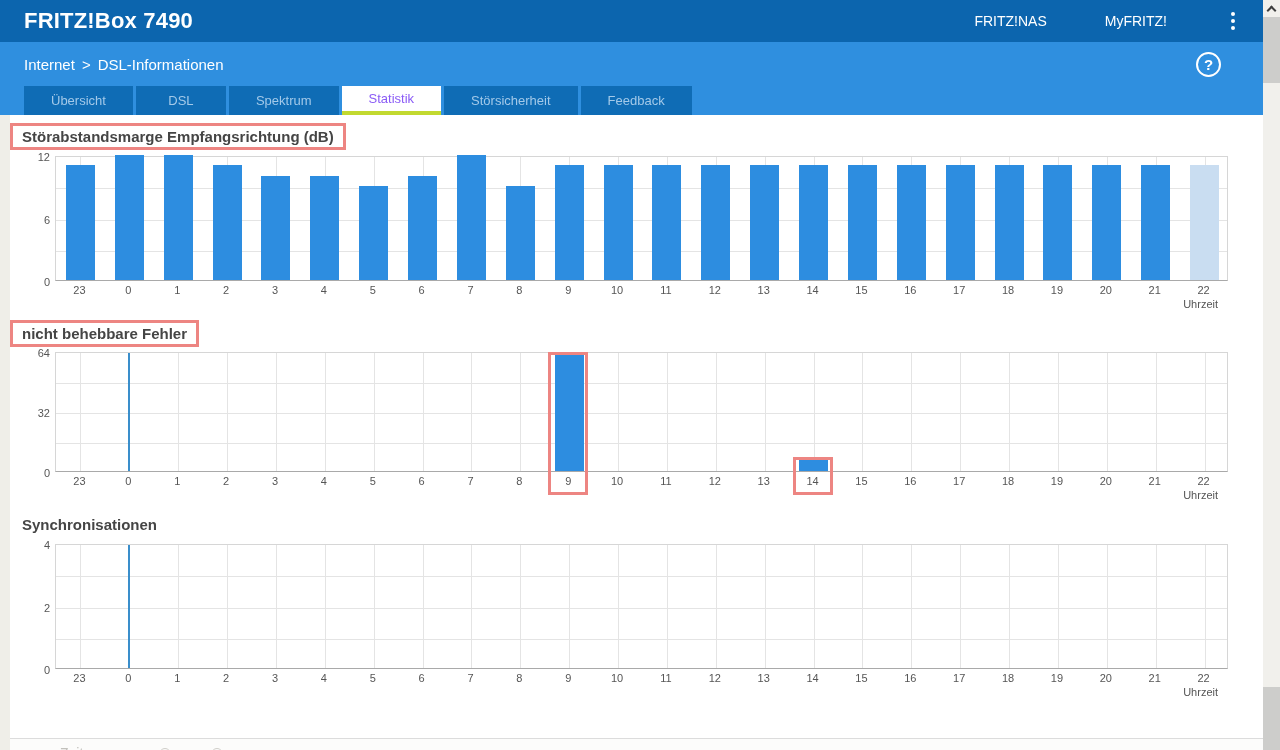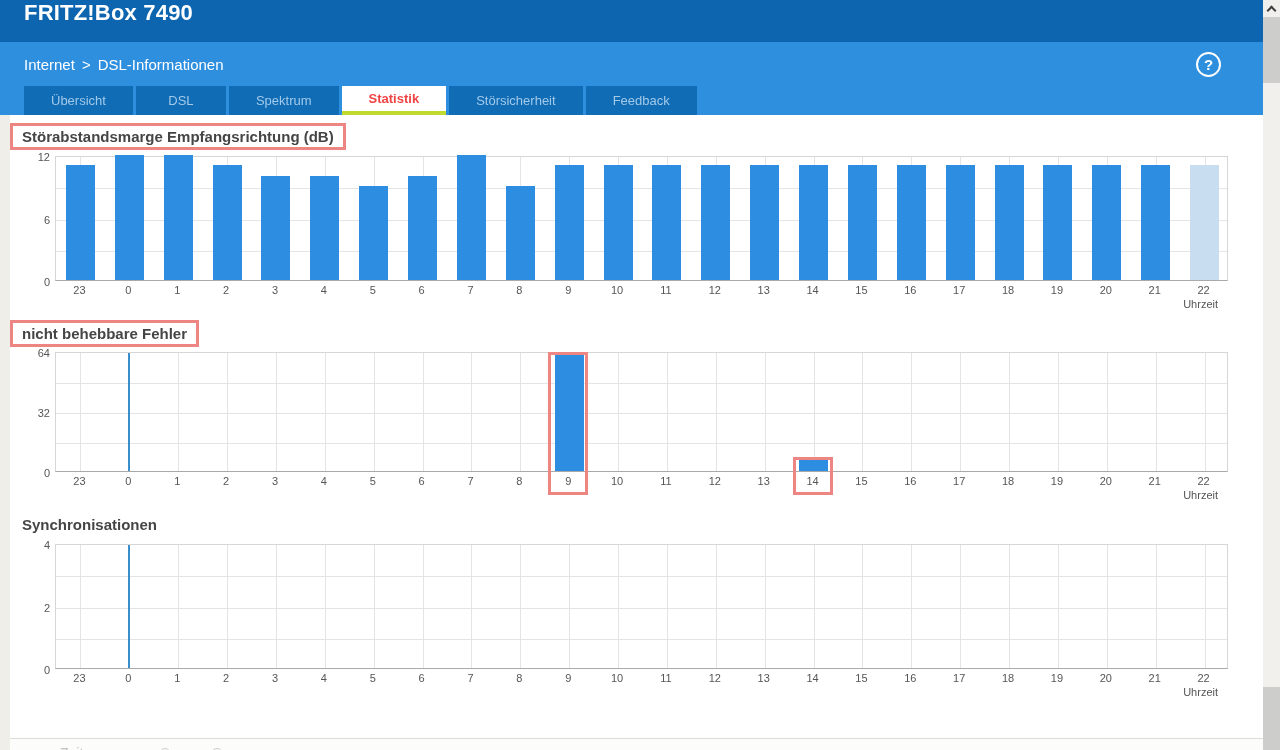--- a/index.html
+++ b/index.html
@@ -5,21 +5,21 @@
   * { box-sizing: border-box; margin: 0; padding: 0; }
   html,body { width:1280px; height:750px; overflow:hidden; }
   body {
     font-family: "Liberation Sans", sans-serif;
     background:#efeee8;
     position:relative;
   }
   
   .top-header {
     position:absolute; left:0; top:0; width:1263px; height:42px;
-    background:#0c65ae; display:flex; gap:44px;
+    background:#0c65ae; display:flex; align-items:center;gap:44px;
   }
   .app-title { color:#fff; font-size:22px; font-weight:bold; margin-left:24px; letter-spacing:.2px; }
   .top-nav { margin-left:auto; display:flex; align-items:center; gap:58px; margin-right:22px; }
   .top-link { color:#fff; font-size:14px; cursor:pointer; }
   .kebab { display:flex; flex-direction:column; gap:3px; padding:4px 6px; cursor:pointer; }
   .kebab i { width:4px; height:4px; border-radius:50%; background:#fff; display:block; }
   
   .band {
     position:absolute; left:0; top:42px; width:1263px; height:73px;
     background:#2f8fdf;
@@ -31,21 +31,21 @@
     border-radius:50%; color:#fff; font-size:15px; font-weight:bold;
     display:flex; align-items:center; justify-content:center; cursor:pointer;
   }
   .tab-row { display:flex; gap:3px; margin-left:24px; height:29px; }
   .tab {
     height:29px; padding:0 27px; background:#0f6cb5; color:#a3c9e9;
     font-size:13px; display:flex; align-items:center; justify-content:center;
     cursor:pointer; min-width:90px;
   }
   .tab.active {
-    background:#ffffff; color:#ef4444; font-weight:bold;
+    background:#ffffff; color:#8b5cf6; font-weight:normal;
     border-bottom:4px solid #c2d930;
   }
   
   .panel {
     position:absolute; left:10px; top:115px; width:1253px; height:635px;
     background:#fff; overflow:hidden;
   }
   .period-row { margin-top:12px; text-align:center; }
   .period-box {
     display:inline-block; border:3px solid #ed8582; padding:3px 12px;
@@ -85,20 +85,29 @@
                 display:flex; align-items:center; justify-content:center; cursor:pointer; }
   .chev-up { width:7px; height:7px; border-left:2px solid #3f3f3f; border-top:2px solid #3f3f3f;
              transform:rotate(45deg); margin-top:3px; }
   .scroll-thumb { position:absolute; left:0; top:83px; width:17px; height:604px; background:#f1f0ec; cursor:pointer; }
 </style>
 </head>
 <body>
 
 <header class="top-header">
   <div class="app-title">FRITZ!Box 7490</div>
+  <div class="top-nav">
+    <span class="top-link">FRITZ!NAS</span>
+    <span class="top-link">MyFRITZ!</span>
+    <span class="kebab">
+        <i></i>
+        <i></i>
+        <i></i>
+      </span>
+  </div>
 </header>
 
 <div class="band">
   <div class="breadcrumb-row">
     <div class="breadcrumb">
       <span>Internet</span>
       <span>&gt;</span>
       <span>DSL-Informationen</span>
     </div>
     <div class="help-circle">?</div>

